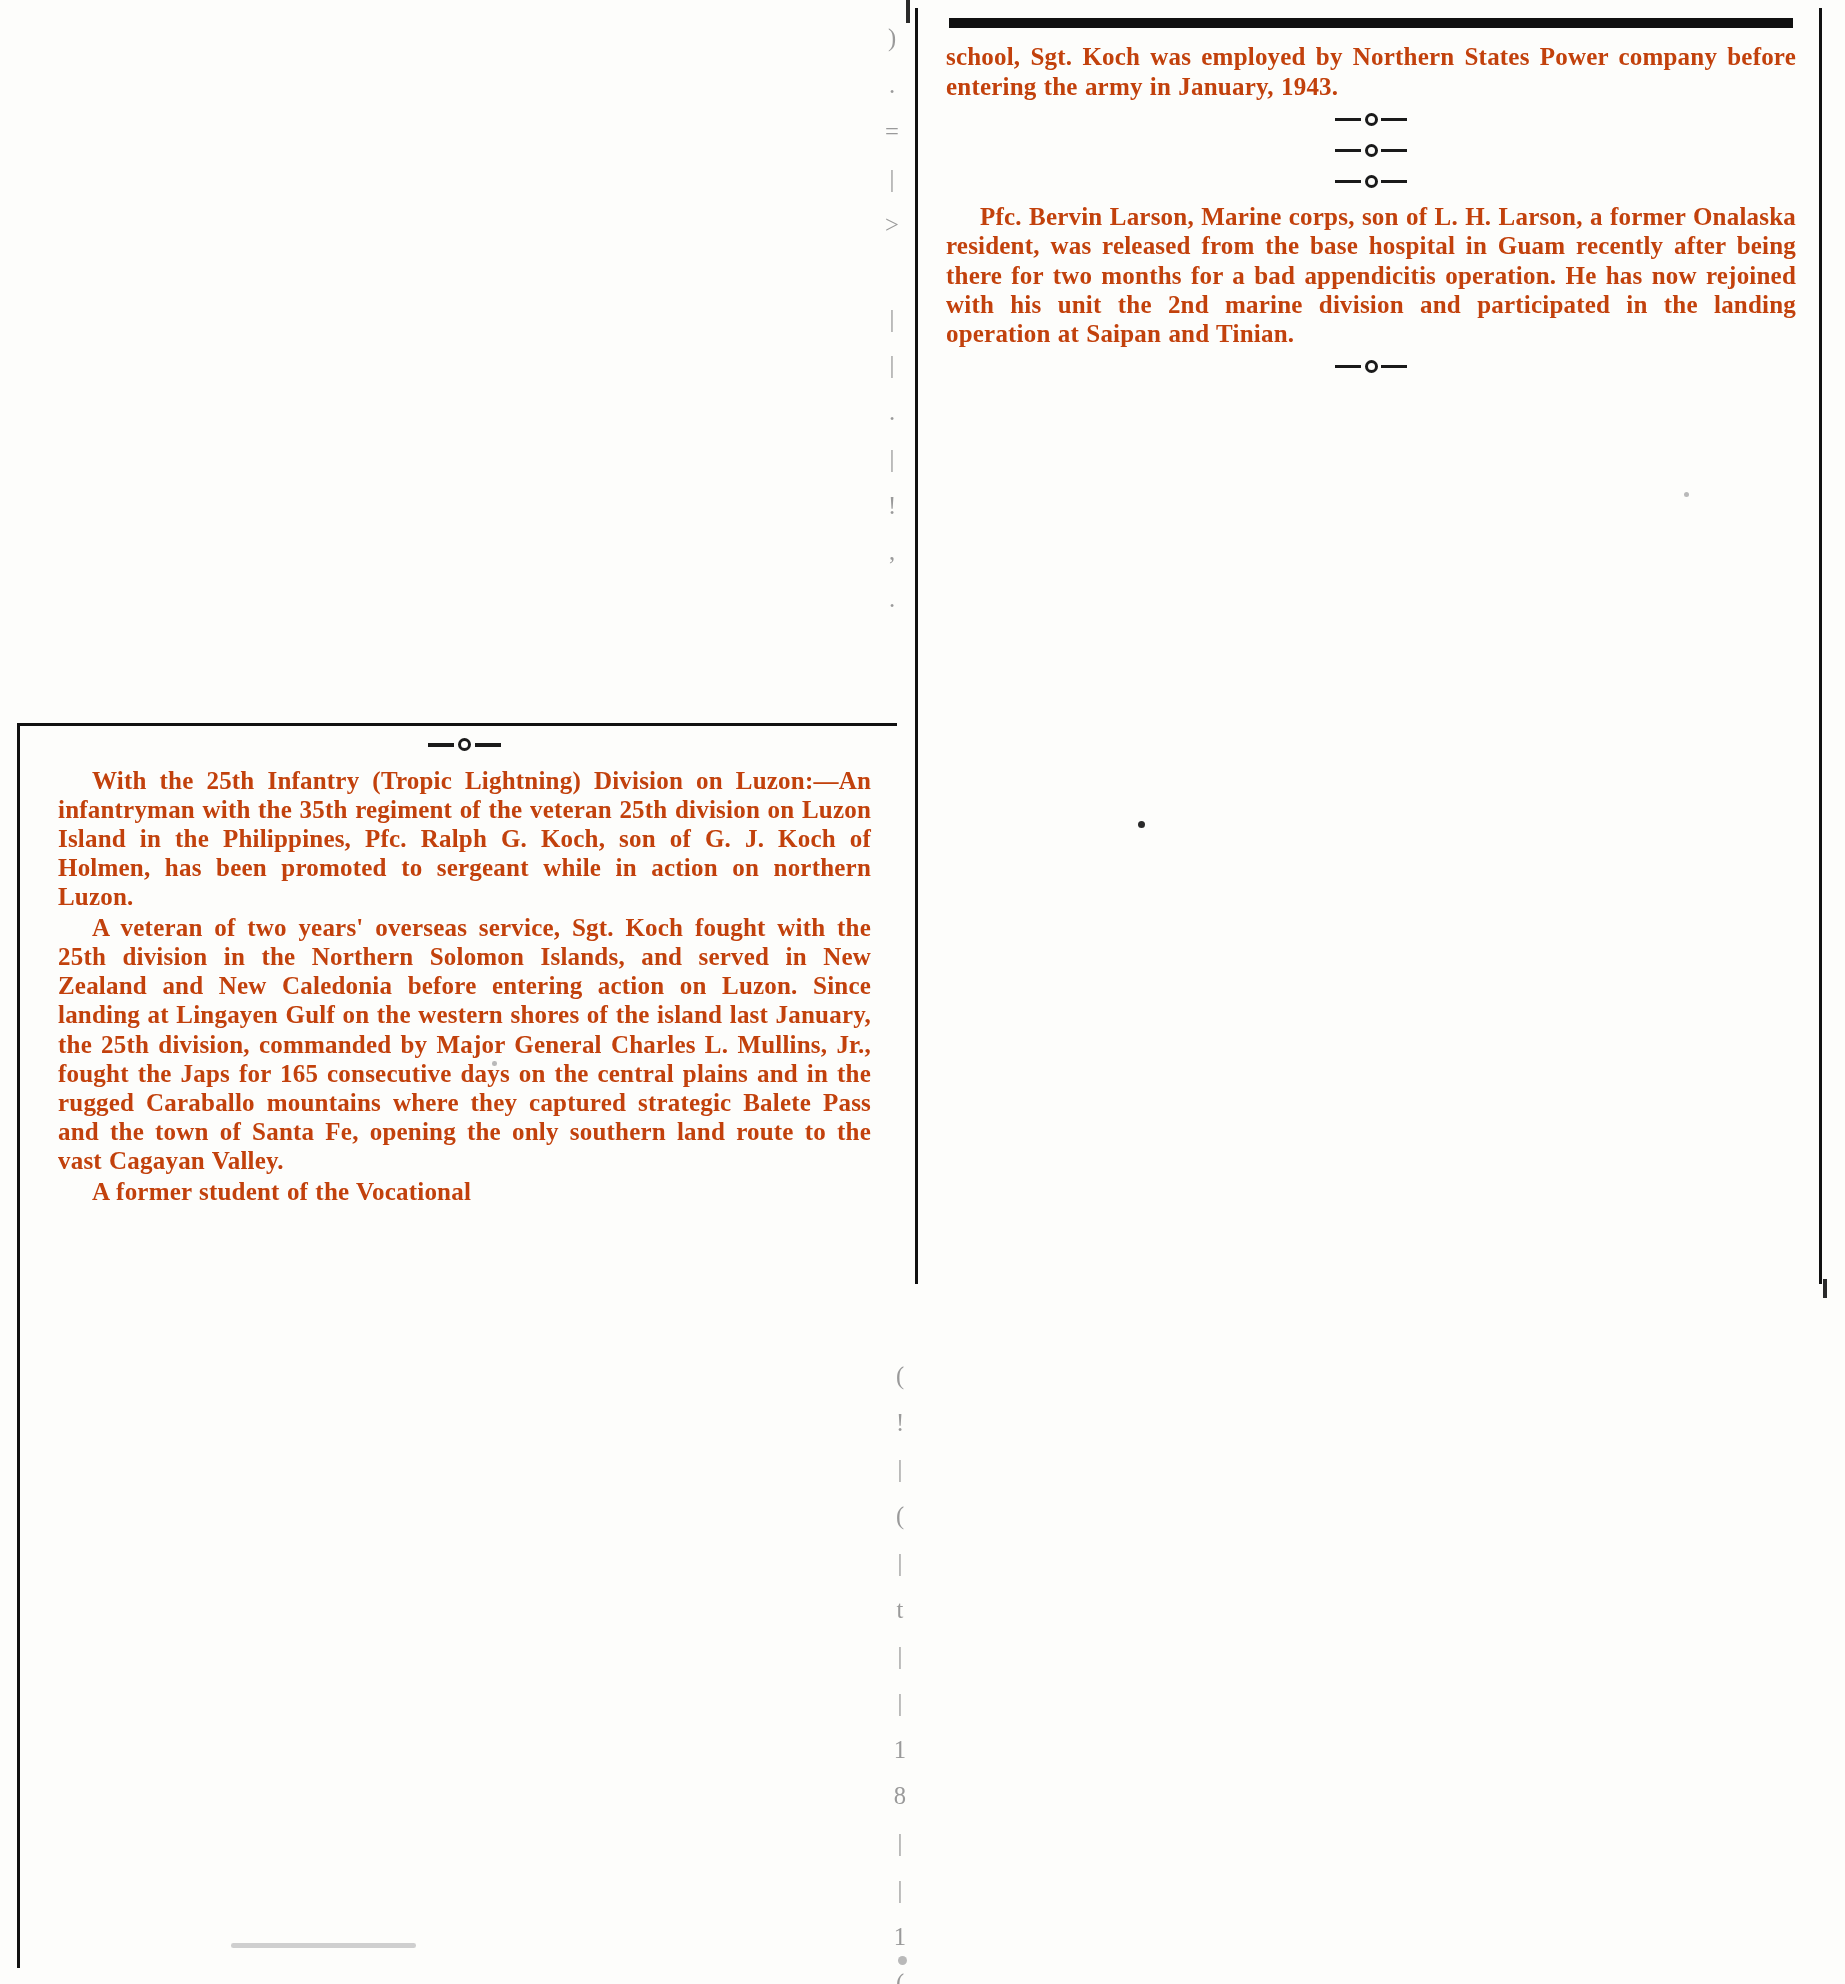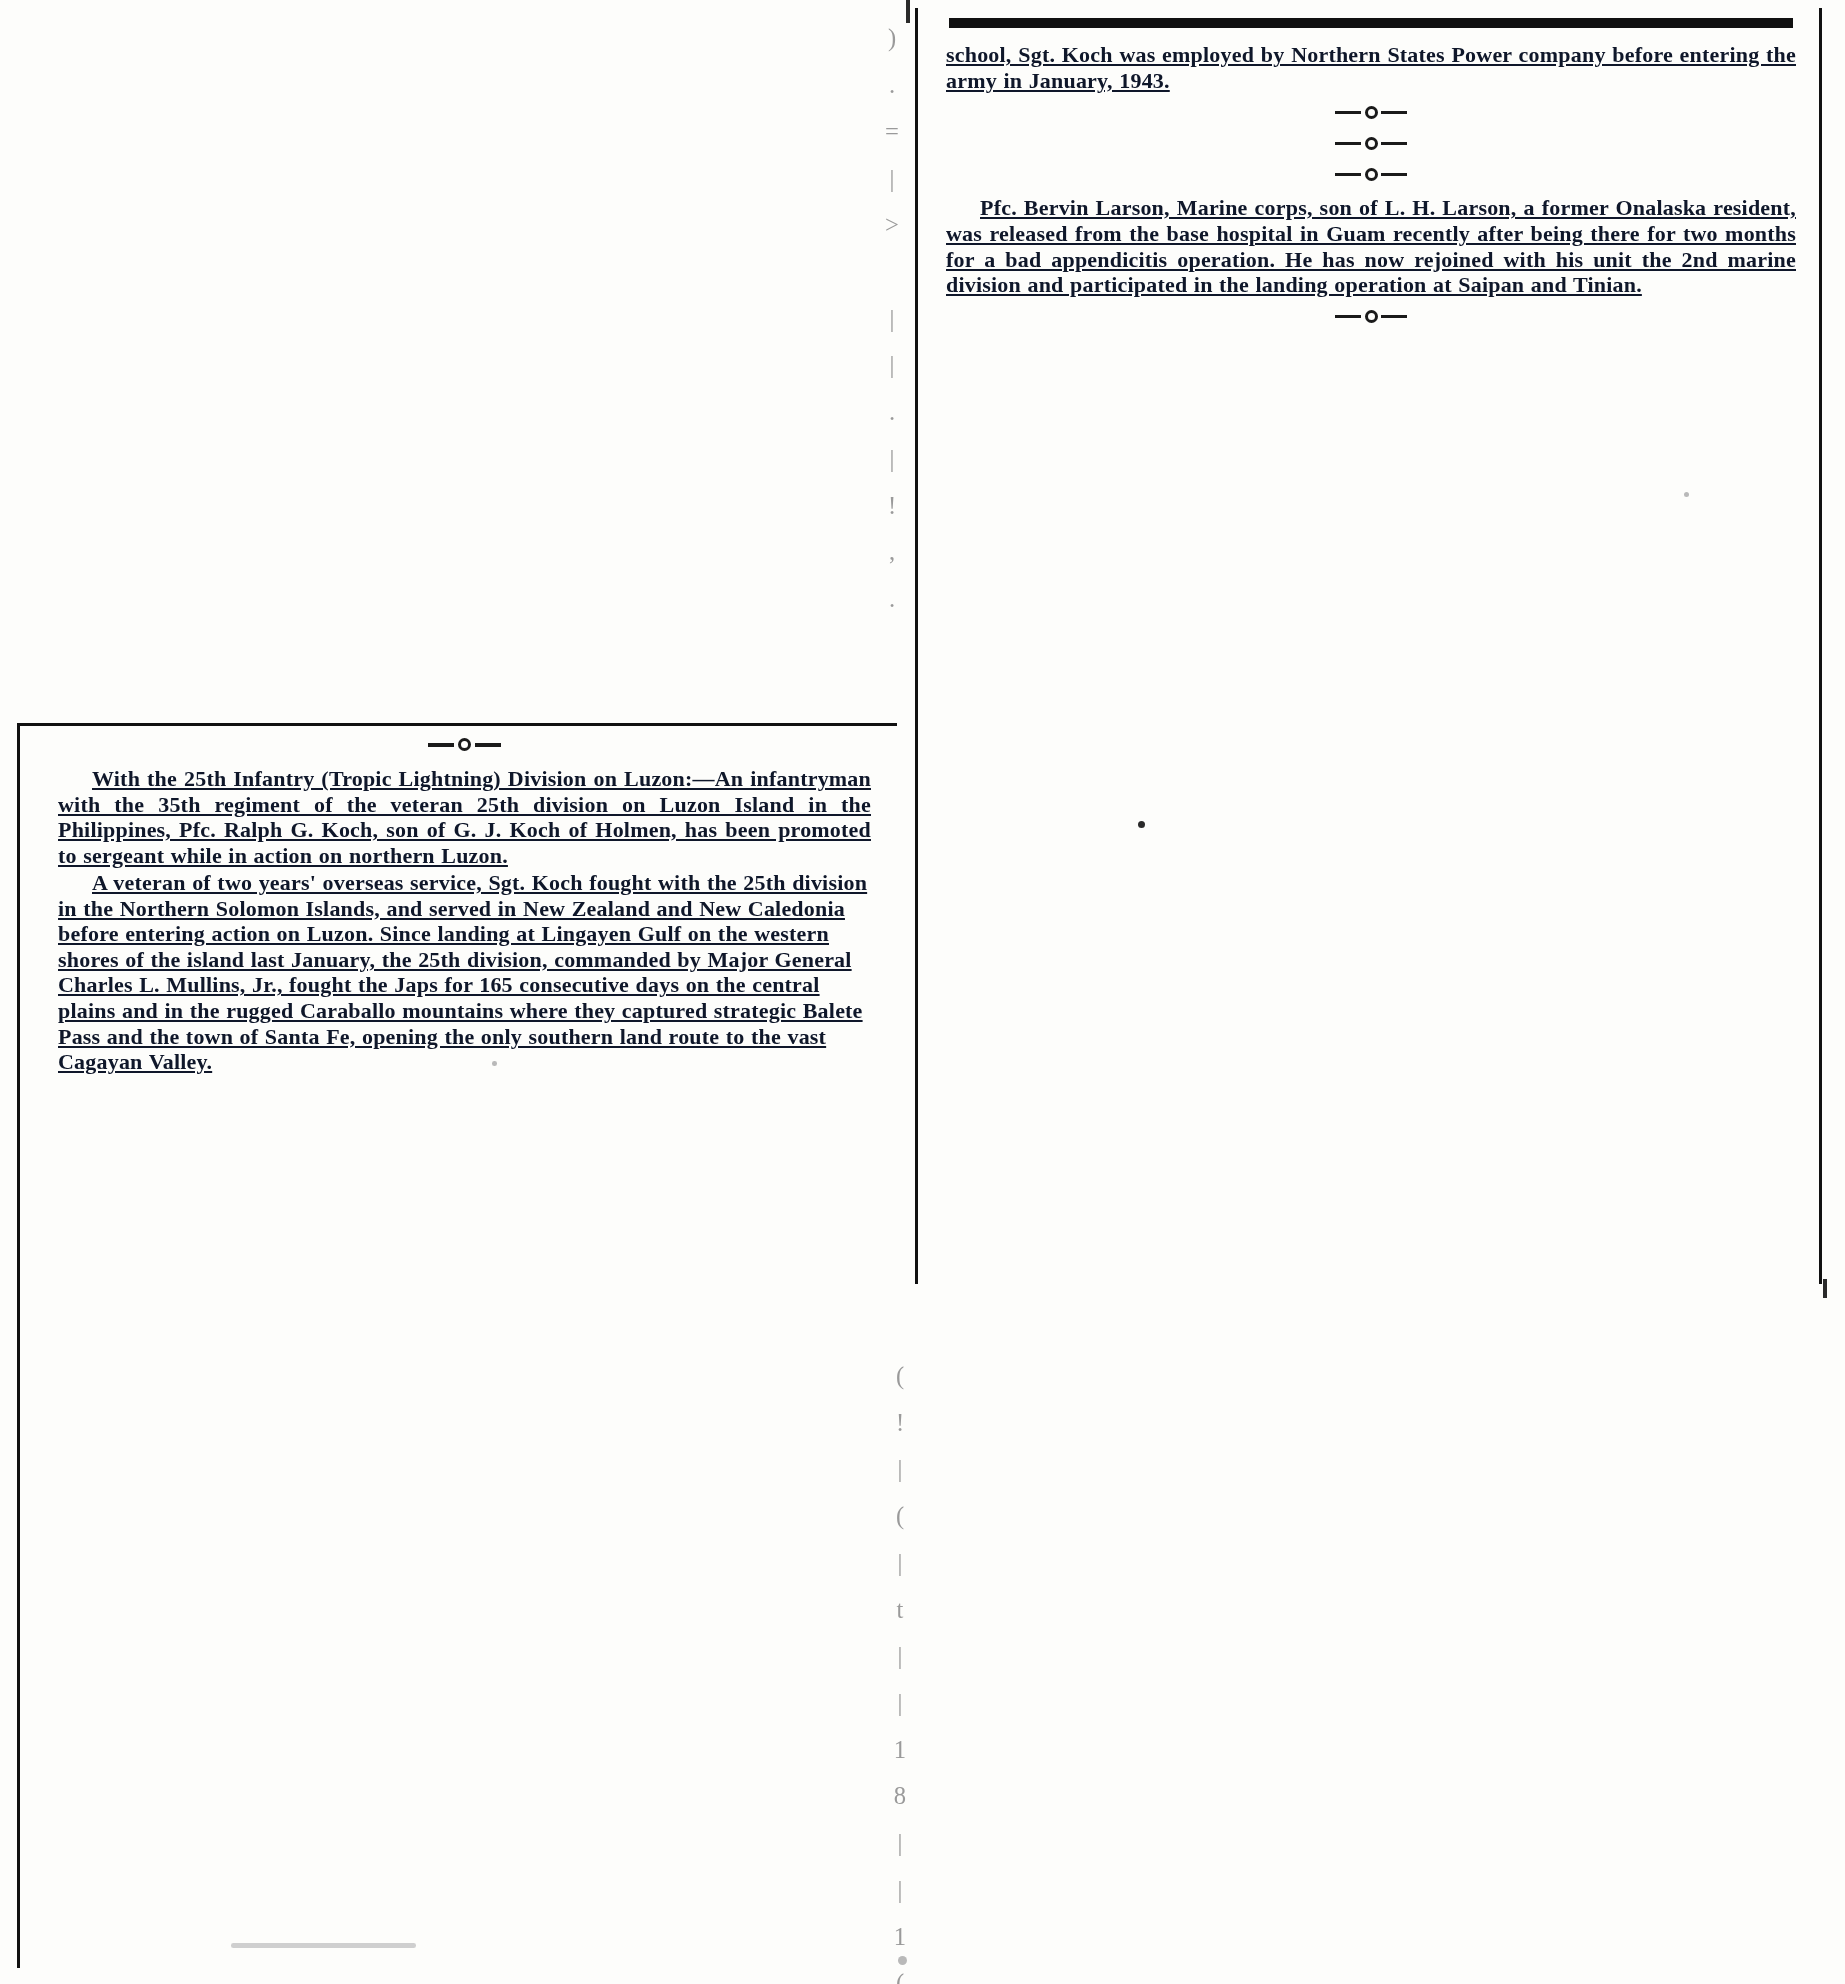--- a/index.html
+++ b/index.html
@@ -56,31 +56,30 @@
 
   
   .top-rule {
     height: 10px;
     background: #111;
     margin: 10.8px 3.1px 14px 3.1px;
   }
 
   
   .para {
-    font-size: 22px;
+    font-size: 25px;
     line-height: 1.165;
     text-align: justify;
     text-justify: inter-word;
     margin: 0 0 1.5px 0;
     font-weight: 700;
     letter-spacing: 0.2px;
     word-spacing: 0.8px;
     hyphens: none;
-    color: #0f172a;
-    text-decoration: underline;
+    color: #c2410c;
   }
   .para.indent { text-indent: 34px; }
   .para:last-child { text-align: left; }
 
   
   .sep {
     text-align: center;
     margin: 10.8px 0 9.2px 0;
     height: 20px;
     position: relative;
@@ -147,20 +146,21 @@
   <div class="gutter-noise" id="noise-mid2">(<br>!<br>|<br>(<br>|<br>t<br>|<br>|<br>1<br>8<br>|<br>|<br>1<br>(<br>\</div>
 
   <div class="column" id="col-left">
 
     <div class="sep">
       <span class="dash-left"></span><span class="ring"></span><span class="dash-right"></span>
     </div>
 
     <p class="para indent">With the 25th Infantry (Tropic Lightning) Division on Luzon:—An infantryman with the 35th regiment of the veteran 25th division on Luzon Island in the Philippines, Pfc. Ralph G. Koch, son of G. J. Koch of Holmen, has been promoted to sergeant while in action on northern Luzon.</p>
     <p class="para indent">A veteran of two years' overseas service, Sgt. Koch fought with the 25th division in the Northern Solomon Islands, and served in New Zealand and New Caledonia before entering action on Luzon. Since landing at Lingayen Gulf on the western shores of the island last January, the 25th division, commanded by Major General Charles L. Mullins, Jr., fought the Japs for 165 consecutive days on the central plains and in the rugged Caraballo mountains where they captured strategic Balete Pass and the town of Santa Fe, opening the only southern land route to the vast Cagayan Valley.</p>
+    <p class="para indent">A former student of the Vocational</p>
   </div>
 
   <div class="column" id="col-right">
 
     <div class="top-rule"></div>
 
     <p class="para">school, Sgt. Koch was employed by Northern States Power company before entering the army in January, 1943.</p>
 
     <div class="sep">
       <span class="dash-left"></span><span class="ring"></span><span class="dash-right"></span>

